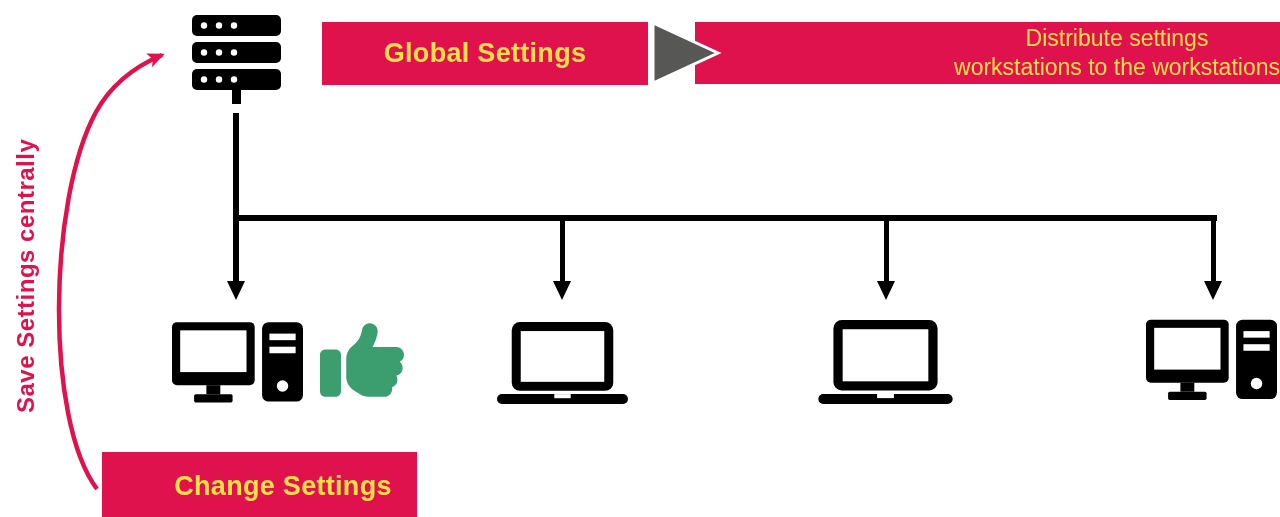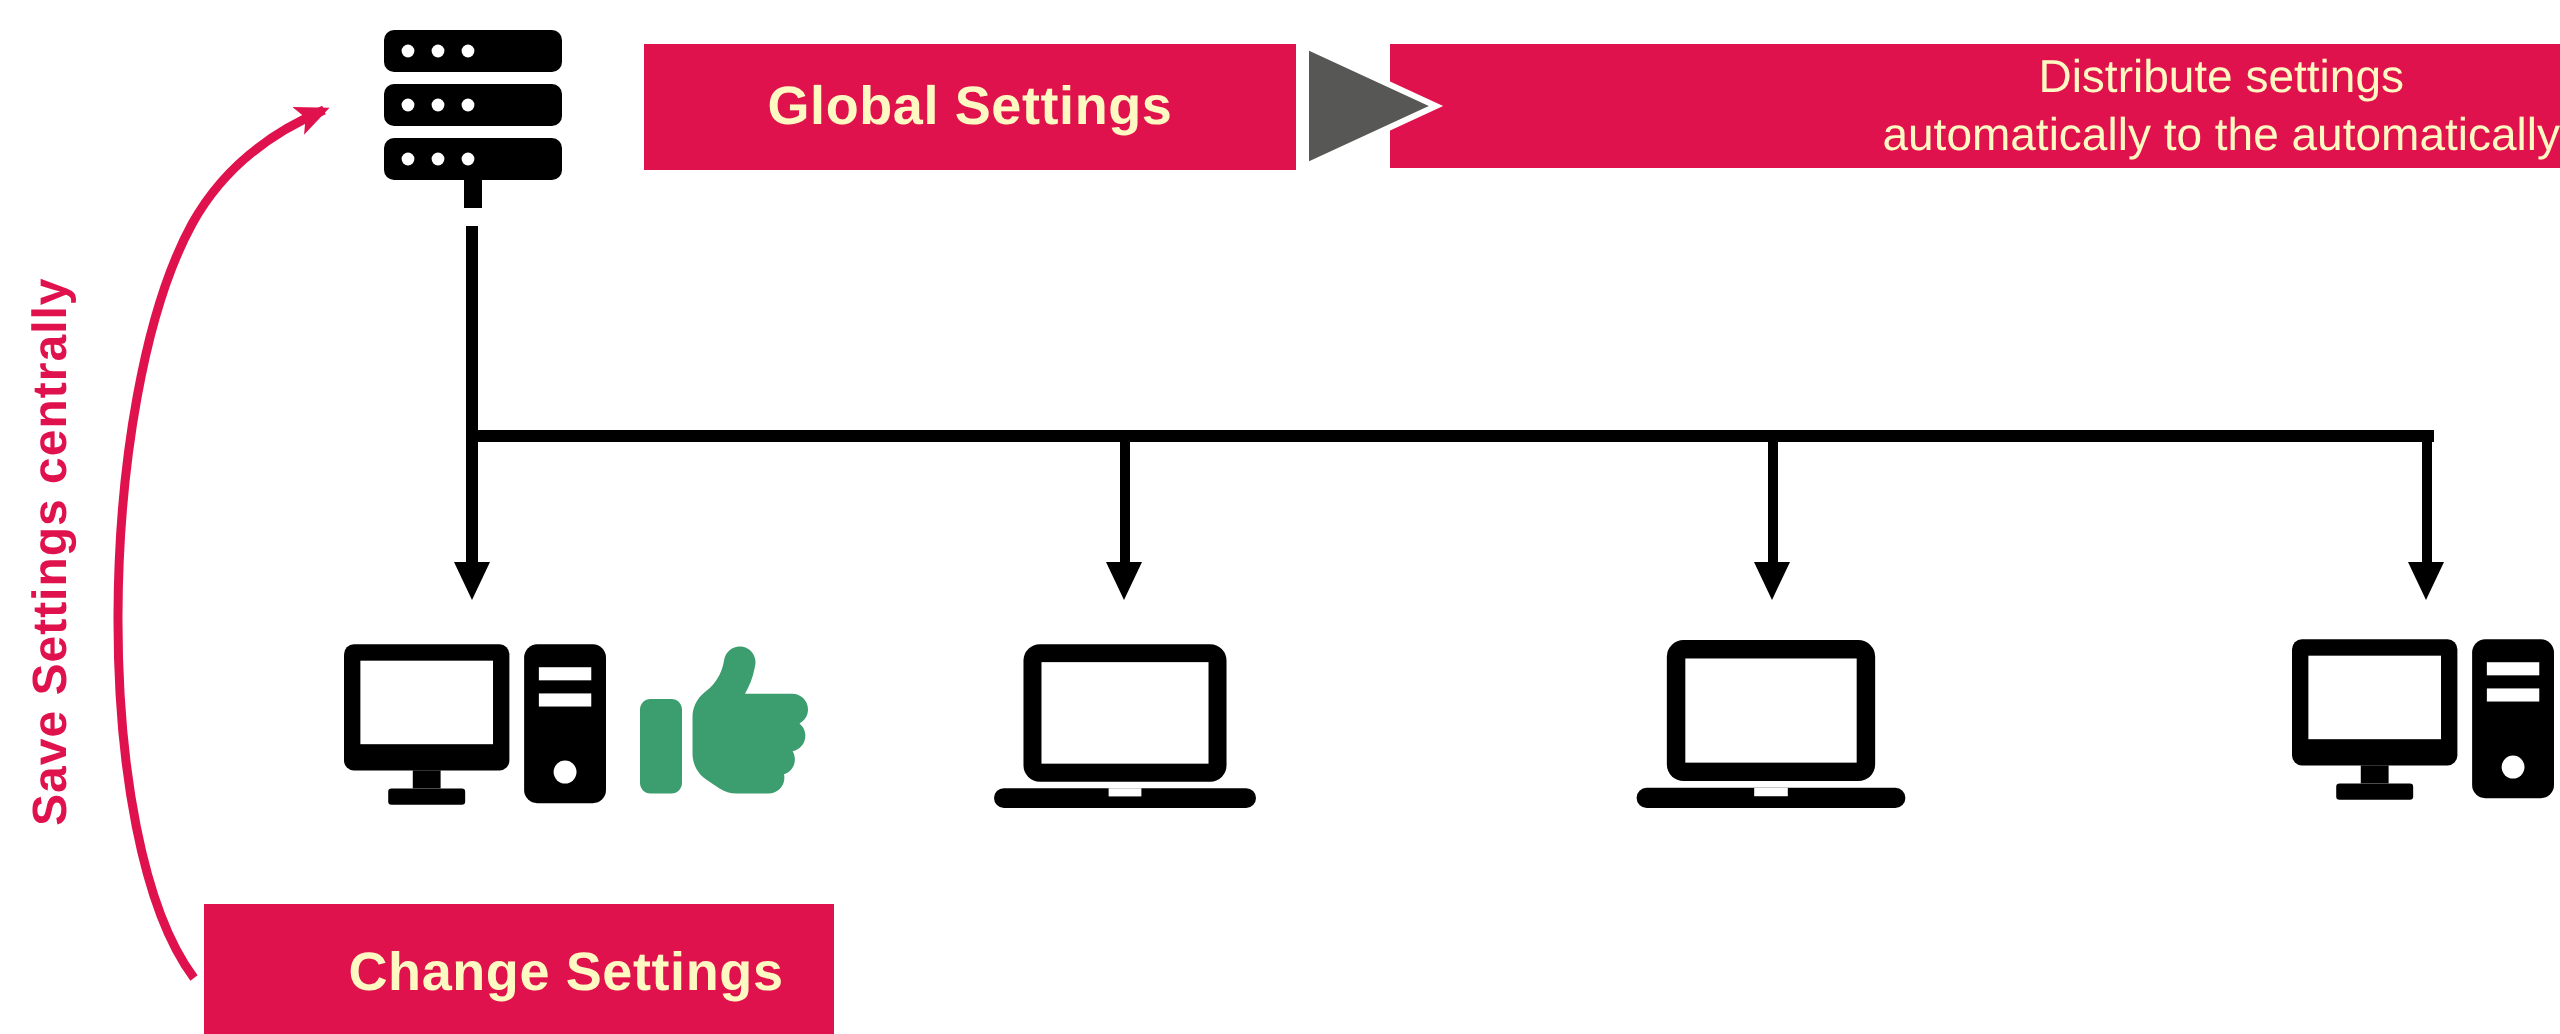--- a/index.html
+++ b/index.html
@@ -6,21 +6,21 @@
   #canvas{
     position:relative;
     width:1280px;height:517px;
     background:#ffffff;
     overflow:hidden;
     font-family:"Liberation Sans", sans-serif;
   }
   .abs{position:absolute;}
   .banner{
     background:#E0124D;
-    color:#fef9c3;
+    color:#fde047;
     display:flex;align-items:center;justify-content:center;
     text-align:center;
   }
   .banner-bold{font-weight:bold;font-size:27px;letter-spacing:.3px;}
   .banner-light{font-weight:normal;font-size:23px;line-height:29px;}
   .vline,.hline{background:#000000;}
   .arrowhead-down{
     width:0;height:0;
     border-left:9px solid transparent;
     border-right:9px solid transparent;
@@ -60,21 +60,21 @@
     <rect x="42" y="76" width="9" height="14" fill="#000"></rect>
   </svg>
 
   <div class="abs banner banner-bold" style="left:322px;top:22px;width:326px;height:63px;">
     <span>Global Settings</span>
   </div>
 
   <div class="abs banner banner-light" style="left:695px;top:22px;width:585px;height:62px;justify-content:flex-end;">
     <div>
       <div>Distribute settings</div>
-      <div>automatically to the automatically</div>
+      <div>workstations to the workstations</div>
     </div>
   </div>
 
   <svg class="abs" style="left:650px;top:19px;z-index:3;" width="74" height="70" viewBox="0 0 74 70">
     <polygon points="3,4 68,34 3,64" fill="#575756" stroke="#ffffff" stroke-width="3"></polygon>
   </svg>
 
   <div class="abs vline" style="left:233px;top:113px;width:6px;height:170px;"></div>
   <div class="abs hline" style="left:233px;top:215px;width:984px;height:6px;"></div>
   <div class="abs vline" style="left:560px;top:221px;width:5px;height:61px;"></div>

